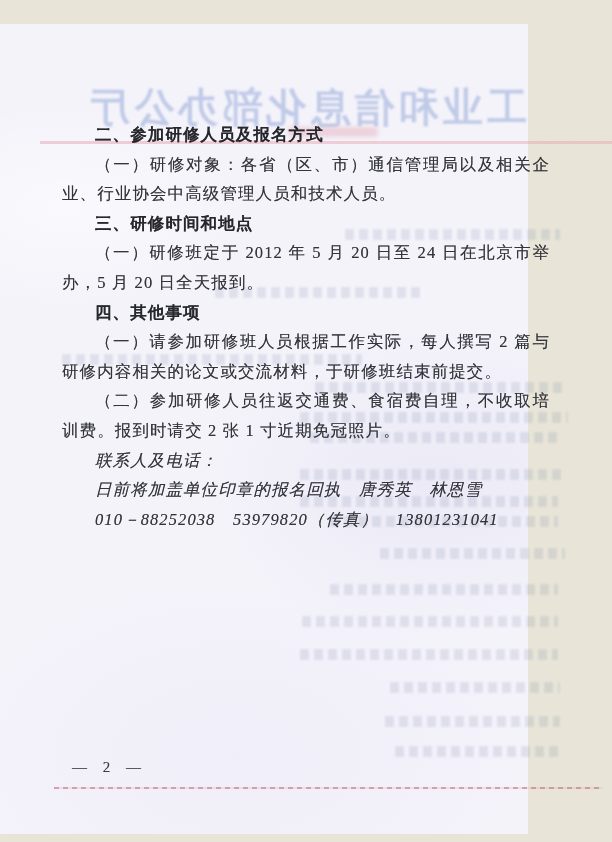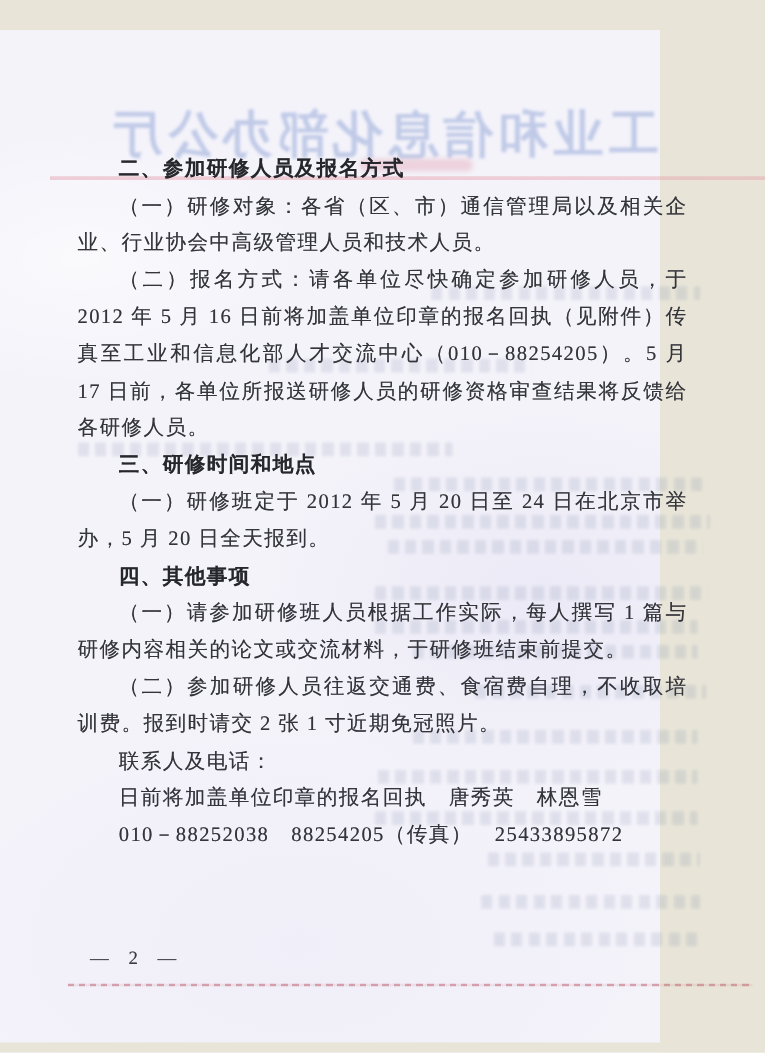--- a/index.html
+++ b/index.html
@@ -46,21 +46,21 @@
   }
   
   .content{
     position:absolute;top:96px;left:62px;width:488px;
     font-size:16.5px;line-height:29.6px;letter-spacing:1.1px;
     color:#34353b;text-align:justify;
     text-shadow:0 0 .5px rgba(52,53,62,.55);
   }
   .content p{margin:0;text-indent:2em;}
   .sec-heading{font-weight:bold;color:#26272c;margin-top:2px;}
-  .contact-line{white-space:nowrap;text-align:left;}
+  .contact-line{white-space:nowrap;text-align:left;font-style:italic;}
   
   .page-number{
     position:absolute;top:735px;left:72px;
     font-size:15px;letter-spacing:6px;color:#3c3d44;
     text-shadow:0 0 .5px rgba(52,53,62,.5);
   }
   
   .red-dotted-rule{
     position:absolute;top:763px;left:54px;width:548px;height:2px;
     background:repeating-linear-gradient(90deg,
@@ -98,32 +98,31 @@
     <div class="smudge" style="top:592px;left:302px;width:256px;"></div>
     <div class="smudge" style="top:625px;left:300px;width:258px;"></div>
     <div class="smudge" style="top:658px;left:390px;width:170px;"></div>
     <div class="smudge" style="top:692px;left:385px;width:175px;"></div>
     <div class="smudge" style="top:722px;left:395px;width:165px;"></div>
 
     <div class="content">
 
       <p class="sec-heading">二、参加研修人员及报名方式</p>
       <p>（一）研修对象：各省（区、市）通信管理局以及相关企业、行业协会中高级管理人员和技术人员。</p>
-      <p>（二）报名方式：请各单位尽快确定参加研修人员，于 2012 年 5 月 16 日前将加盖单位印章的报名回执（见附件）传真至工业和信息化部人才交流中心（010－88254205）。5 月 17 日前，各单位所报送研修人员的研修资格审查结果将反馈给各研修人员。</p>
 
       <p class="sec-heading">三、研修时间和地点</p>
       <p>（一）研修班定于 2012 年 5 月 20 日至 24 日在北京市举办，5 月 20 日全天报到。</p>
 
       <p class="sec-heading">四、其他事项</p>
-      <p>（一）请参加研修班人员根据工作实际，每人撰写 1 篇与研修内容相关的论文或交流材料，于研修班结束前提交。</p>
+      <p>（一）请参加研修班人员根据工作实际，每人撰写 2 篇与研修内容相关的论文或交流材料，于研修班结束前提交。</p>
       <p>（二）参加研修人员往返交通费、食宿费自理，不收取培训费。报到时请交 2 张 1 寸近期免冠照片。</p>
 
       <p class="contact-line">联系人及电话：</p>
       <p class="contact-line">日前将加盖单位印章的报名回执　唐秀英　林恩雪</p>
-      <p class="contact-line">010－88252038　88254205（传真）　25433895872</p>
+      <p class="contact-line">010－88252038　53979820（传真）　13801231041</p>
 
     </div>
 
     <div class="page-number">— 2 —</div>
     <div class="red-dotted-rule"></div>
 
   </div>
 
   <div class="scanner-strip"></div>
 

